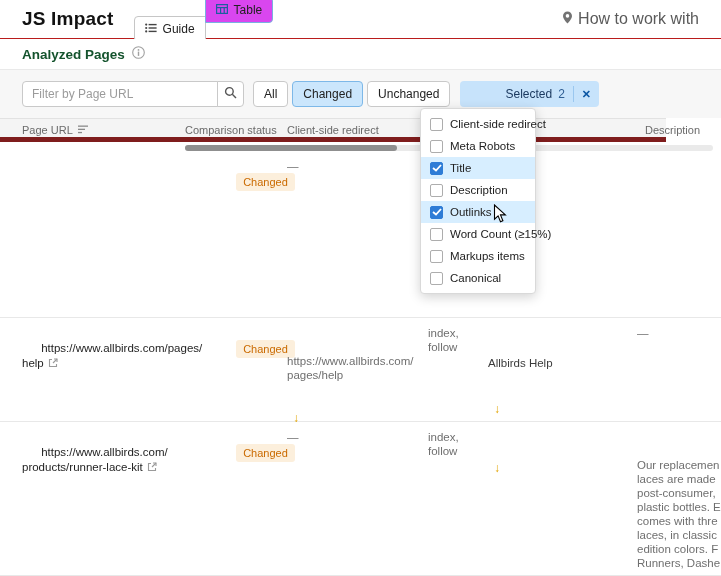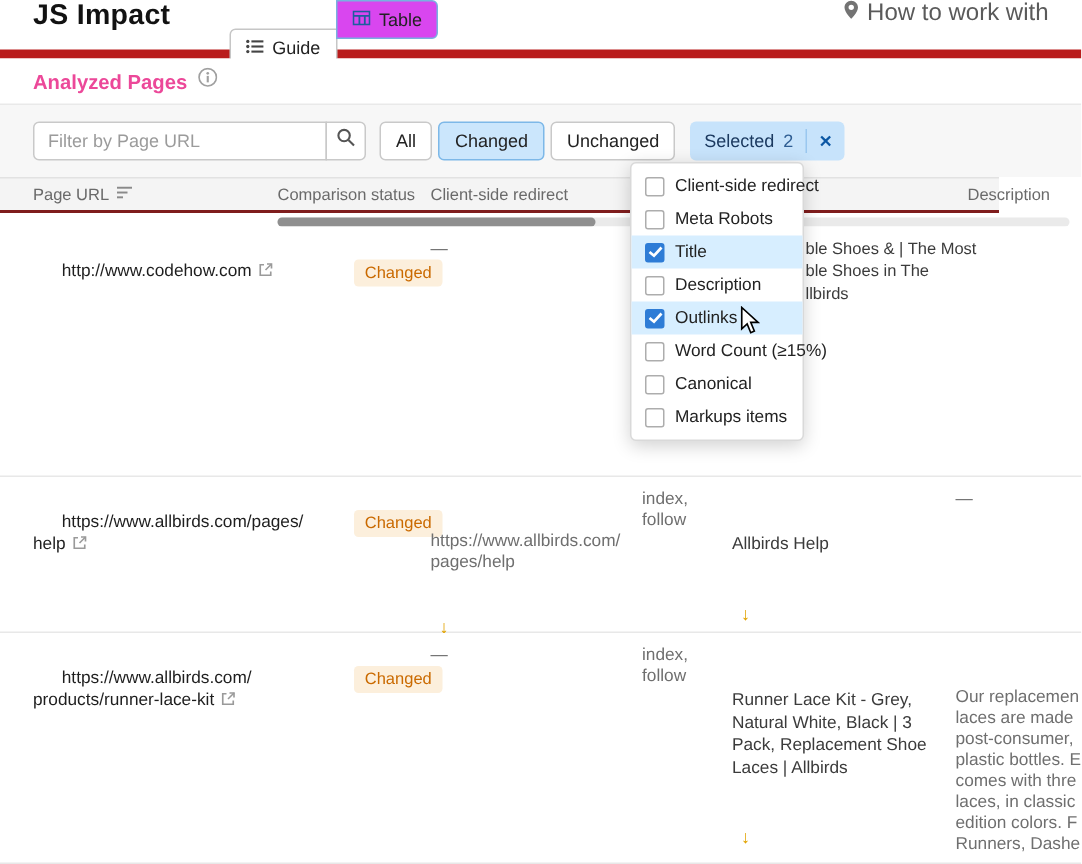--- a/index.html
+++ b/index.html
@@ -4,58 +4,58 @@
 <style>
   * { box-sizing: border-box; margin: 0; padding: 0; }
   body { background: #ffffff; }
   .app {
     position: relative; width: 721px; height: 576px; overflow: hidden;
     background: #fff; color: #222;
     font-family: "Liberation Sans", sans-serif;
   }
   
   .topbar { position: absolute; top:0; left:0; width:721px; height:39px;
-    display:flex; align-items:flex-start; padding:0 22px; background:#fff;
-    border-bottom:6px solid #b91c1c;gap:19px; }
+    display:flex; align-items:center; padding:0 22px; background:#fff;
+    border-bottom:1px solid #b91c1c; }
   .app-title { font-size:19px; font-weight:700; color:#121212; letter-spacing:.2px; }
   .segmented { display:flex; margin-left:20px; }
   .seg-btn { height:26px; display:flex; align-items:center; gap:6px; padding:0 10px;
     font-size:12px; color:#222; background:#fff; border:1px solid #c6c6c6; cursor:pointer; }
   .seg-btn.first { border-radius:4px 0 0 4px;margin-top:19px; }
   .seg-btn.active { background:#d946ef; border-color:#78b1e0; border-radius:0 4px 4px 0; margin-left:-1px; }
   .help-link { margin-left:auto; display:flex; align-items:center; gap:5px;
     font-size:16px; color:#5a5a5a; cursor:pointer; }
   
   .section-bar { position:absolute; top:39px; left:0; width:721px; height:31px;
     display:flex; align-items:center; gap:7px; padding:0 22px; background:#fff;
     border-bottom:1px solid #e9e9e9; }
-  .section-title { font-size:13.5px; font-weight:700; color:#ec4899; }
+  .section-title { font-size:13.5px; font-weight:700; color:#14532d; }
   
   .toolbar { position:absolute; top:70px; left:0; width:721px; height:48px;
     background:#f7f7f7; display:flex; align-items:center; padding:0 22px; }
   .filter-input { width:196px; height:26px; border:1px solid #c9c9c9;
     border-radius:4px 0 0 4px; padding:12px 9px; font-size:12px; color:#333;
     background:#fff; outline:none; font-family:inherit; }
   .filter-input::placeholder { color:#9b9b9b; }
   .search-btn { width:27px; height:26px; border:1px solid #c9c9c9; margin-left:-1px;
     border-radius:0 4px 4px 0; background:#fff; display:flex; align-items:center;
     justify-content:center; cursor:pointer; }
   .filter-group { display:flex; gap:4px; margin-left:9px;align-items:flex-end; }
   .pill { height:26px; padding:0 10px; display:flex; align-items:center;
     border:1px solid #c9c9c9; border-radius:4px; background:#fff; font-size:12px; cursor:pointer; }
   .pill.active { background:#cbe6fc; border-color:#7db8e8; }
   .selected-btn { margin-left:10px; height:26px; display:flex; align-items:center;
-    background:#c7e3fb; border-radius:4px; font-size:12px; color:#1c3a60; cursor:pointer; }
+    background:#c7e3fb; border-radius:4px; font-size:12px; color:#1c3a60; cursor:pointer;padding-left:36px; }
   .selected-btn .lbl { padding:0 6px 0 9px; }
   .selected-btn .cnt { padding-right:8px; color:#2f5e93; }
   .selected-btn .sep { width:1px; height:16px; background:#9ac7ef; }
   .selected-btn .x  { padding:0 8px; color:#0b57a4; font-size:11px; font-weight:700; }
   
   .thead { position:absolute; top:118px; left:0; width:666px; height:24px;
-    background:#f4f4f4; border-top:1px solid #e2e2e2; border-bottom:2px solid #7f1d1d;
+    background:#f4f4f4; border-top:1px solid #e2e2e2; border-bottom:5px solid #7f1d1d;
     font-size:11px; color:#6a6a6a; }
   .th { position:absolute; top:5px; white-space:nowrap; display:flex; gap:5px; align-items:center; }
   .th1{left:22px} .th2{left:185px} .th3{left:287px} .th4{left:428px} .th5{left:488px} .th6{left:645px}
   
   .htrack { position:absolute; top:145px; left:185px; width:528px; height:6px;
     background:#eaeaea; border-radius:3px; }
   .hthumb { position:absolute; top:0; left:0; width:212px; height:6px;
     background:#8f8f8f; border-radius:3px; cursor:pointer; }
   
   .row { position:absolute; left:0; width:721px; border-bottom:1px solid #e8e8e8; background:#fff; }
@@ -184,35 +184,25 @@
     <div class="th th4">Meta Robots</div>
     <div class="th th5">Title</div>
     <div class="th th6">Description</div>
   </div>
 
   <div class="htrack">
     <div class="hthumb"></div>
   </div>
 
   <div class="row row1">
-    <div class="cell c-url">
-      <span>http://www.codehow.com</span><span class="ext-icon"><svg width="10" height="10" viewBox="0 0 10 10">
-            <path d="M4 1.5H1.5v7h7V6" fill="none" stroke="#9a9a9a" stroke-width="1.1"></path>
-            <path d="M6 1h3v3" fill="none" stroke="#9a9a9a" stroke-width="1.1"></path>
-            <path d="M9 1L5 5" fill="none" stroke="#9a9a9a" stroke-width="1.1"></path>
-          </svg></span>
-    </div>
     <div class="cell c-status">
       <span class="badge">Changed</span>
     </div>
     <div class="cell c-redir">—</div>
     <div class="cell c-meta"></div>
-    <div class="cell c-title">ble Shoes &amp; | The Most
-ble Shoes in The
-llbirds</div>
   </div>
 
   <div class="row row2">
     <div class="cell c-url">
       <span>https://www.allbirds.com/pages/
 help</span><span class="ext-icon"><svg width="10" height="10" viewBox="0 0 10 10">
             <path d="M4 1.5H1.5v7h7V6" fill="none" stroke="#9a9a9a" stroke-width="1.1"></path>
             <path d="M6 1h3v3" fill="none" stroke="#9a9a9a" stroke-width="1.1"></path>
             <path d="M9 1L5 5" fill="none" stroke="#9a9a9a" stroke-width="1.1"></path>
           </svg></span>
@@ -253,24 +243,20 @@
             <path d="M9 1L5 5" fill="none" stroke="#9a9a9a" stroke-width="1.1"></path>
           </svg></span>
     </div>
     <div class="cell c-status">
       <span class="badge">Changed</span>
     </div>
     <div class="cell c-redir">—</div>
     <div class="cell c-meta">index,
 follow</div>
     <div class="cell c-title">
-      <div>Runner Lace Kit - Grey,
-Natural White, Black | 3
-Pack, Replacement Shoe
-Laces | Allbirds</div>
       <div class="chg-arrow">↓</div>
       
     </div>
     <div class="cell c-desc">
       <div>Our replacemen
 laces are made
 post-consumer,
 plastic bottles. E
 comes with thre
 laces, in classic
@@ -309,25 +295,25 @@
           </svg>
         </span>
       <span>Outlinks</span>
     </div>
     <div class="dd-item">
       <span class="cb"></span>
       <span>Word Count (≥15%)</span>
     </div>
     <div class="dd-item">
       <span class="cb"></span>
+      <span>Markups items</span>
+    </div>
+    <div class="dd-item">
+      <span class="cb"></span>
       <span>Canonical</span>
-    </div>
-    <div class="dd-item">
-      <span class="cb"></span>
-      <span>Markups items</span>
     </div>
   </div>
 
   <div class="cursor">
     <svg width="14" height="20" viewBox="0 0 14 20">
         <path d="M1.5 1 L1.5 15.2 L5.1 11.9 L7.5 17.8 L9.9 16.7 L7.5 10.9 L12.4 10.9 Z" fill="#ffffff" stroke="#000000" stroke-width="1.1"></path>
       </svg>
   </div>
 
 </div>

